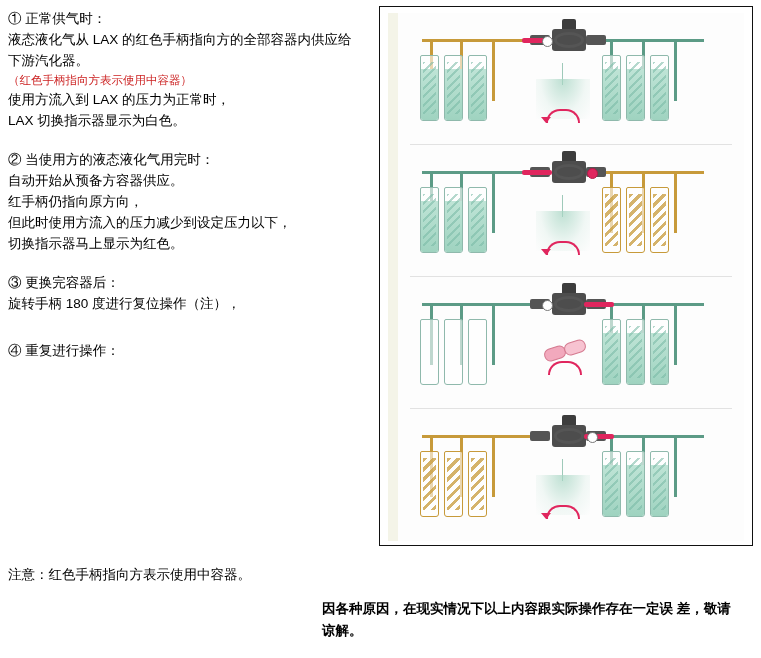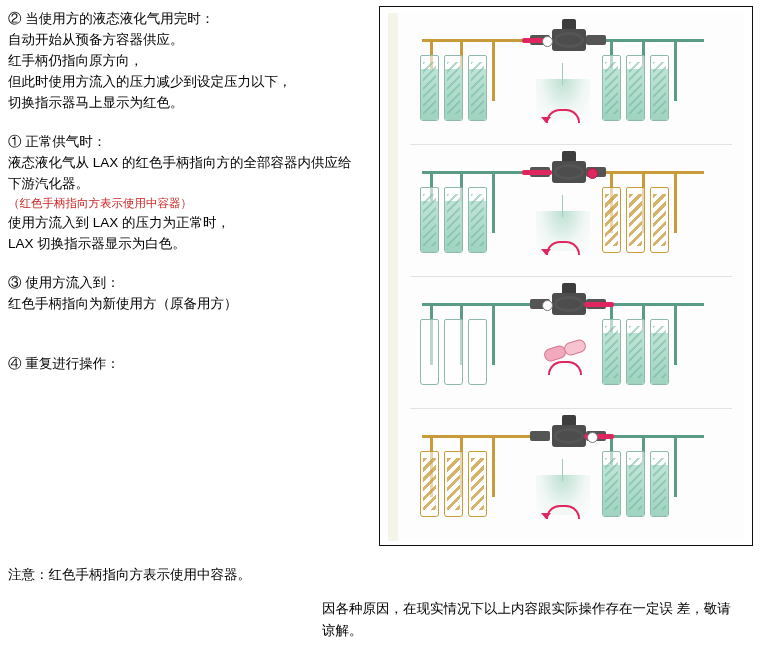--- a/index.html
+++ b/index.html
@@ -53,20 +53,21 @@
     line-height: 20px;
     white-space: pre;
   }
   .disclaimer {
     position: absolute;
     left: 322px;
     top: 598px;
     width: 420px;
     font-size: 13.5px;
     line-height: 22px;
+    font-weight: bold;
   }
 
   
   .figure-panel {
     position: absolute;
     left: 379px;
     top: 6px;
     width: 374px;
     height: 540px;
     background: #ffffff;
@@ -292,42 +293,42 @@
   }
 </style>
 </head>
 <body>
 
 <div class="page">
 
   <div class="text-col">
 
     <div class="block">
-      <div class="line">② 当使用方的液态液化气用完时：</div>
-      <div class="line">自动开始从预备方容器供应。</div>
-      <div class="line">红手柄仍指向原方向，</div>
-      <div class="line">但此时使用方流入的压力减少到设定压力以下，</div>
-      <div class="line">切换指示器马上显示为红色。</div>
-    </div>
-
-    <div class="block">
       <div class="line">① 正常供气时：</div>
       <div class="line">液态液化气从 LAX 的红色手柄指向方的全部容器内供应给</div>
       <div class="line">下游汽化器。</div>
       <div class="line small red">（红色手柄指向方表示使用中容器）</div>
       <div class="line">使用方流入到 LAX 的压力为正常时，</div>
       <div class="line">LAX 切换指示器显示为白色。</div>
     </div>
 
     <div class="block">
-      <div class="line">③ 使用方流入到：</div>
-      <div class="line">红色手柄指向为新使用方（原备用方）</div>
+      <div class="line">② 当使用方的液态液化气用完时：</div>
+      <div class="line">自动开始从预备方容器供应。</div>
+      <div class="line">红手柄仍指向原方向，</div>
+      <div class="line">但此时使用方流入的压力减少到设定压力以下，</div>
+      <div class="line">切换指示器马上显示为红色。</div>
     </div>
 
-    <div class="block" style="margin-top:39px;">
+    <div class="block">
+      <div class="line">③ 更换完容器后：</div>
+      <div class="line">旋转手柄 180 度进行复位操作（注），</div>
+    </div>
+
+    <div class="block" style="margin-top:26px;">
       <div class="line">④ 重复进行操作：</div>
     </div>
 
   </div>
 
   <div class="note">注意：红色手柄指向方表示使用中容器。</div>
   <div class="disclaimer">因各种原因，在现实情况下以上内容跟实际操作存在一定误
 差，敬请谅解。</div>
 
   <div class="figure-panel">

